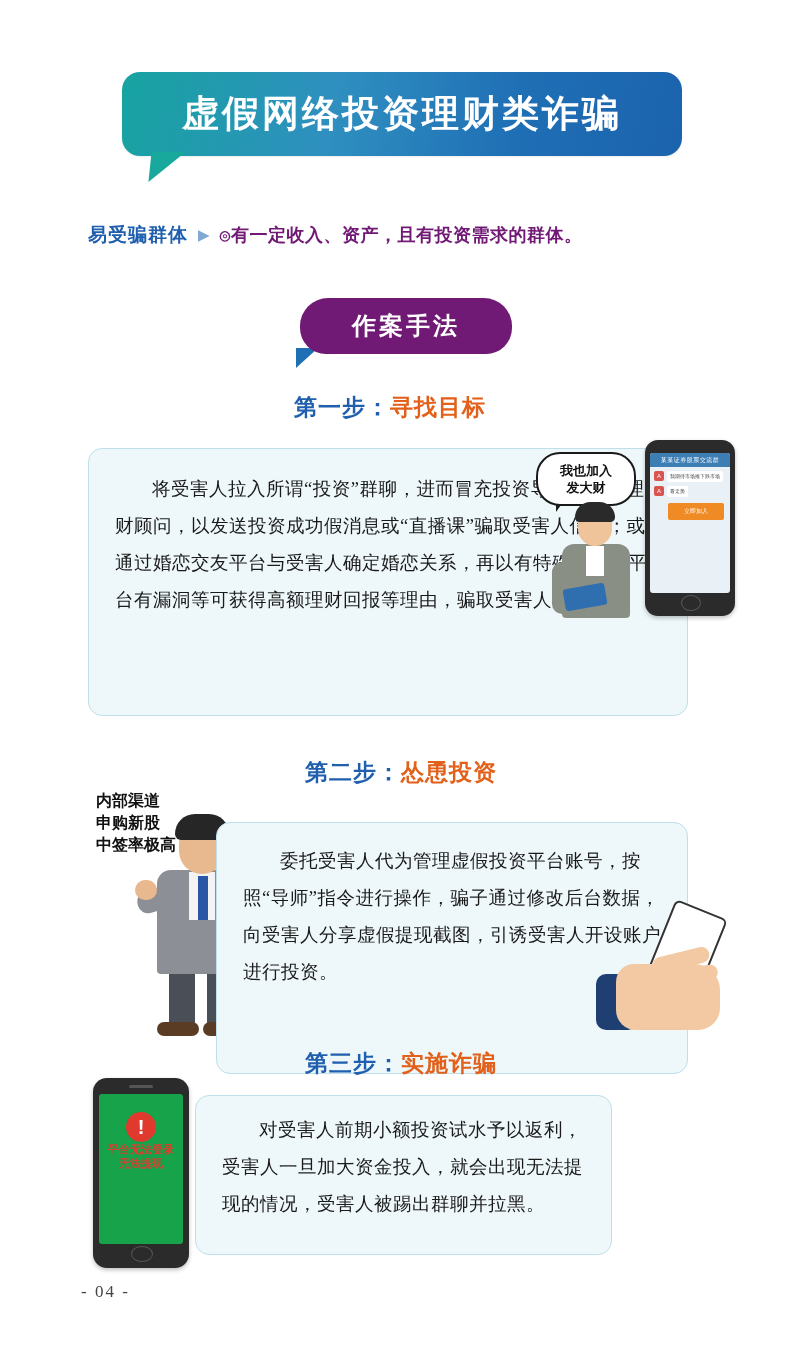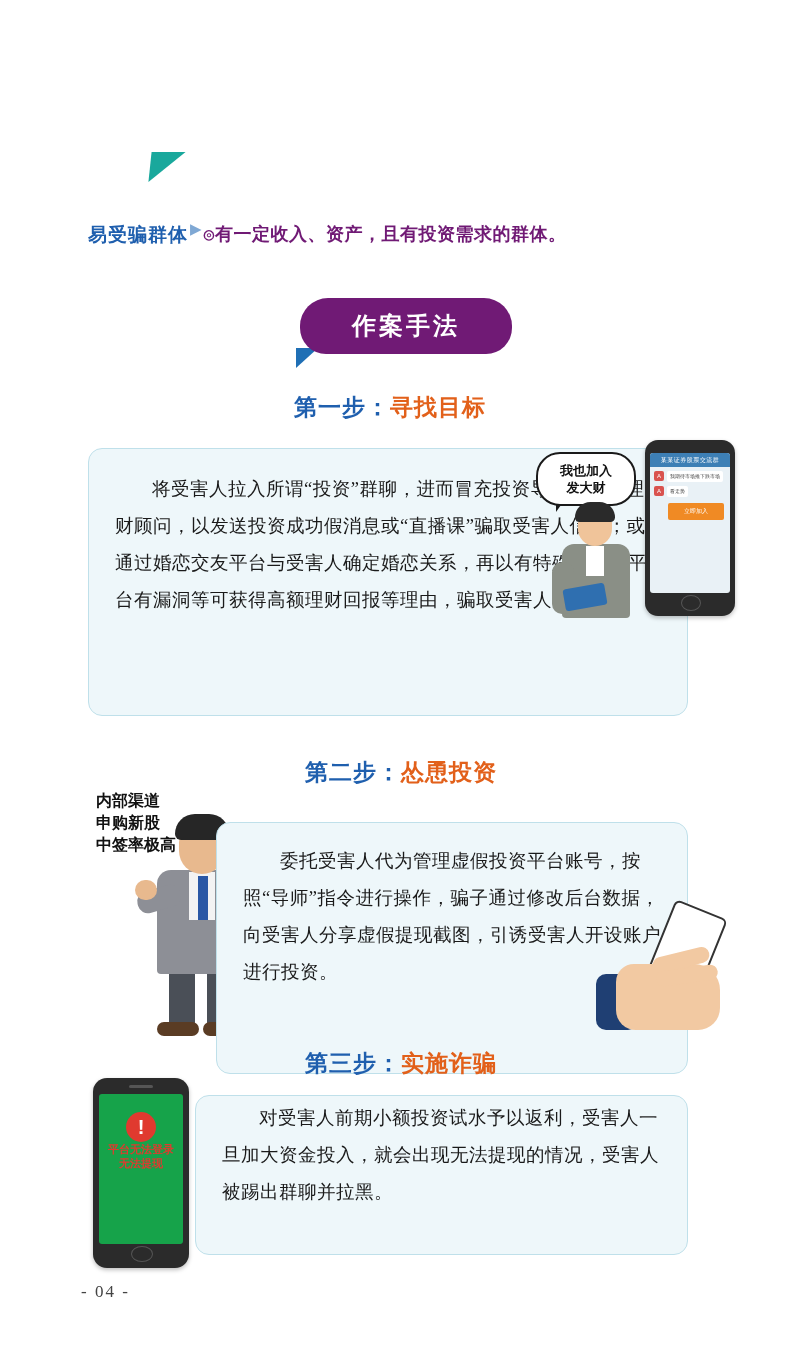--- a/index.html
+++ b/index.html
@@ -59,20 +59,22 @@
     border-top: 0 solid transparent;
     transform: skewX(-6deg);
   }
 
   
   .victim-line {
     position: absolute;
     left: 88px;
     top: 222px;
     display: flex;
+    align-items: center;
+    gap: 8px;
     font-family: "Liberation Serif", serif;
   }
   .victim-label {
     color: #1f5fae;
     font-weight: bold;
     font-size: 19px;
     letter-spacing: 1px;
   }
   .victim-arrow {
     color: #7fa8d4;
@@ -146,21 +148,21 @@
     font-size: 18.5px;
     line-height: 37px;
     color: #1a1a1a;
     letter-spacing: 0.5px;
     text-indent: 2em;
     margin: 0;
   }
 
   #box1 { left: 88px; top: 448px; width: 600px; height: 268px; padding: 22px 26px; }
   #box2 { left: 216px; top: 822px; width: 472px; height: 252px; padding: 20px 26px; }
-  #box3 { left: 195px; top: 1095px; width: 493px; height: 160px; padding: 4px 26px; }
+  #box3 { left: 195px; top: 1095px; width: 417px; height: 160px; padding: 16px 26px; }
 
   
   .phone1 {
     position: absolute;
     left: 645px;
     top: 440px;
     width: 90px;
     height: 176px;
     background: #2b2b2b;
     border-radius: 13px;
@@ -363,20 +365,23 @@
     margin-left: 15px;
   }
 </style>
 </head>
 <body>
 
 <div class="page">
 
   <div class="title-wrap">
     <div class="title-tail"></div>
+    <div class="title-banner">
+      <span class="title-text">虚假网络投资理财类诈骗</span>
+    </div>
   </div>
 
   <div class="victim-line">
     <span class="victim-label">易受骗群体</span>
     <span class="victim-arrow">▶</span>
     <span class="victim-text">◎有一定收入、资产，且有投资需求的群体。</span>
   </div>
 
   <div class="method-tail"></div>
   <div class="method-badge">

